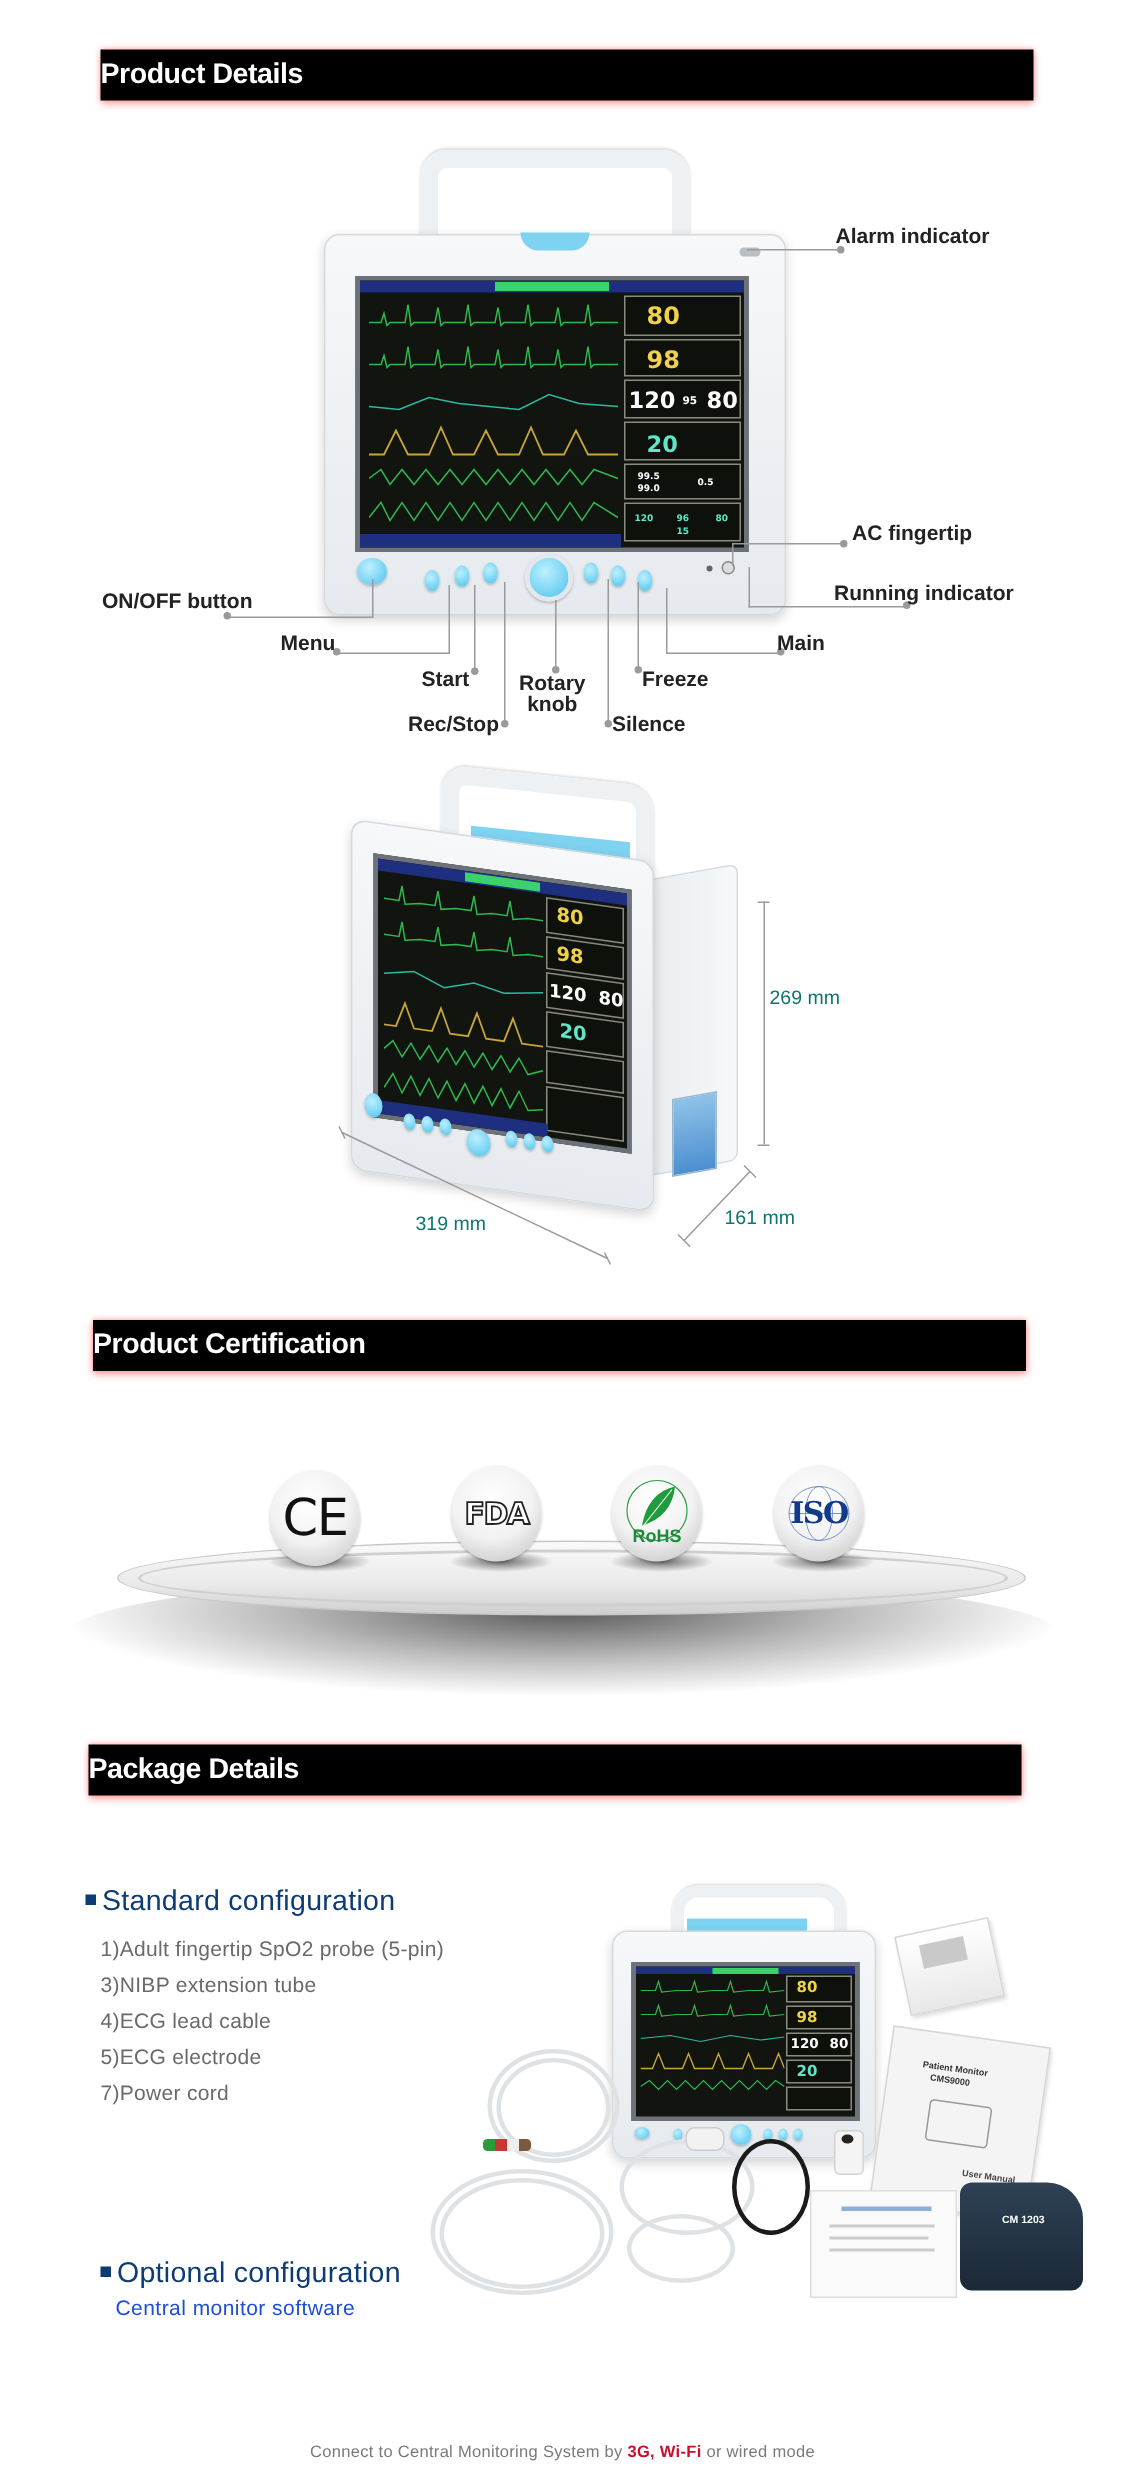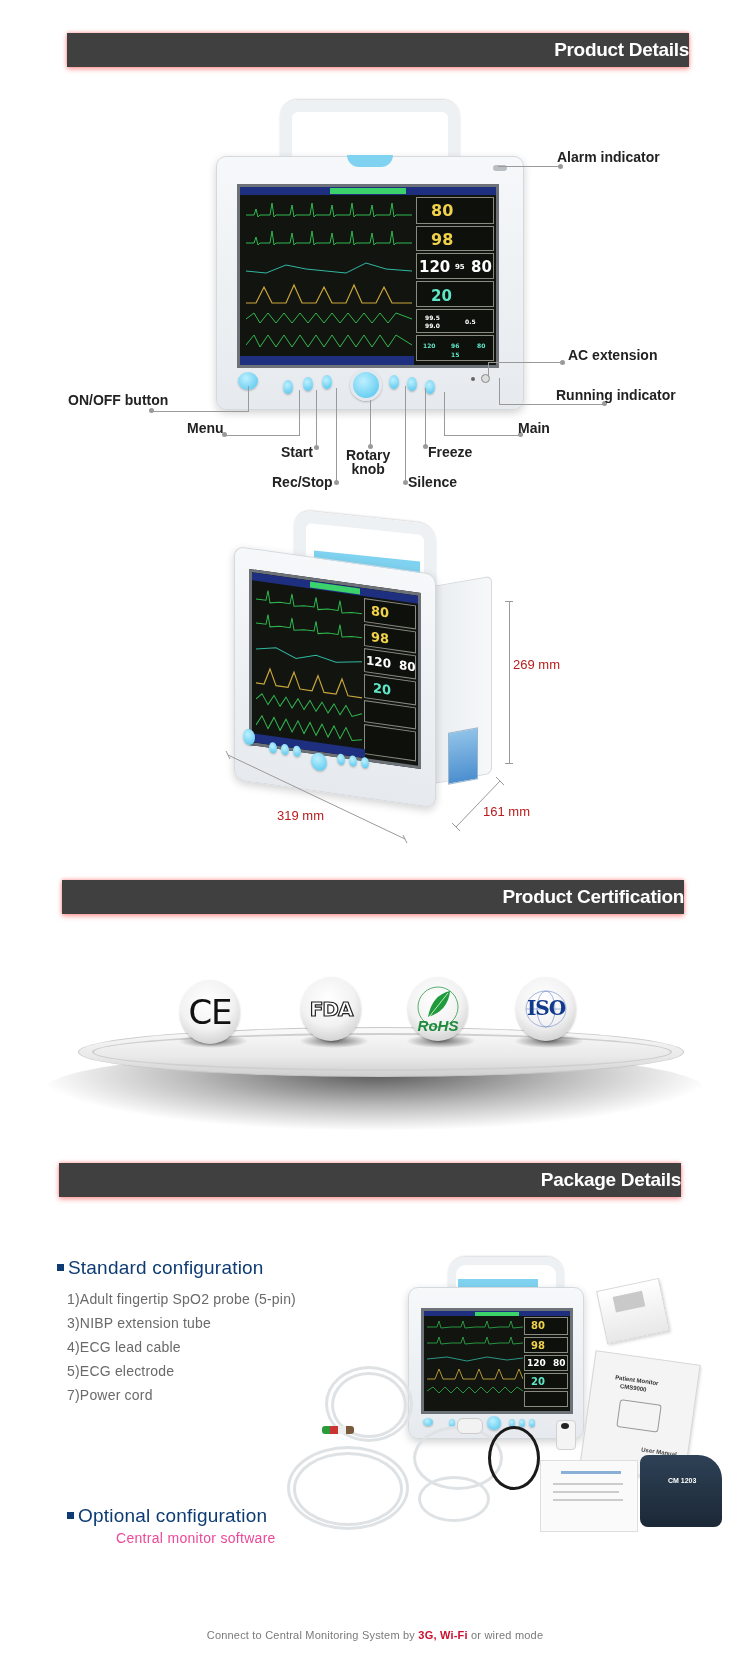--- a/index.html
+++ b/index.html
@@ -1,60 +1,60 @@
 <!DOCTYPE html>
 <html><head>
 <meta charset="utf-8">
 <style>
   html, body { margin: 0; padding: 0; background: #ffffff; }
   body { width: 750px; height: 1655px; position: relative; overflow: hidden;
          font-family: "Liberation Sans", sans-serif; color: #333; }
   .abs { position: absolute; }
-  .section-bar { position: absolute; height: 34px; background: #404040;
+  .section-bar { position: absolute; height: 34px; background: #000000;
      box-shadow: 0 2px 5px rgba(255,60,60,0.55), 0 -1px 3px rgba(255,90,90,0.35);
-     color: #fff; font-size: 19px; font-weight: bold; text-align: right; line-height: 34px;
+     color: #fff; font-size: 19px; font-weight: bold; text-align: left; line-height: 34px;
      letter-spacing: -0.3px; }
   .callout { position: absolute; font-size: 14px; font-weight: bold; color: #222; white-space: nowrap; }
   .leader { position: absolute; border-color: #9a9a9a; border-style: solid; border-width: 0; }
   .dot { position: absolute; width: 5px; height: 5px; border-radius: 50%; background: #9a9a9a; }
 
   
   .monitor { position: absolute; background: linear-gradient(#f6f8fa, #e6eaee); border: 1px solid #d4d9de;
              border-radius: 10px; box-shadow: 0 3px 8px rgba(0,0,0,0.18); }
   .handle { position: absolute; border: 12px solid #eef1f3; border-bottom: none; border-radius: 18px 18px 0 0;
             box-shadow: 0 -1px 2px rgba(0,0,0,0.15); }
   .screen { position: absolute; background: #121410; border: 3px solid #6c7278; overflow: hidden; }
   .screen .topbar { position: absolute; left: 0; right: 0; top: 0; height: 8px; background: #1f2f80; }
   .screen .topbar .alarm { position: absolute; left: 35%; width: 30%; top: 1px; height: 6px; background: #3bd16b; }
   .screen .botbar { position: absolute; left: 0; right: 32%; bottom: 0; height: 9px; background: #1f2f80; }
   .param { position: absolute; right: 2px; border: 1px solid #8a8a80; background: #0e100c; box-sizing: border-box; }
   .param .val { position: absolute; font-weight: bold; font-family: "DejaVu Sans", sans-serif; }
   .btn-blue { position: absolute; background: radial-gradient(circle at 40% 35%, #bdf0ff, #4cc2ec);
               border-radius: 50%; box-shadow: 0 1px 2px rgba(0,0,0,0.25); }
-  .dim-label { position: absolute; color: #b91c1c; font-size: 13px; }
+  .dim-label { position: absolute; color: #0f766e; font-size: 13px; }
 
   
   .cert { position: absolute; width: 60px; height: 64px; border-radius: 50%;
           background: radial-gradient(circle at 45% 35%, #ffffff 0%, #f2f2f2 50%, #bdbdbd 100%);
           box-shadow: 0 1px 2px rgba(0,0,0,0.25); text-align: center; }
   .cert-shadow { position: absolute; width: 70px; height: 14px; border-radius: 50%;
           background: radial-gradient(ellipse at center, rgba(0,0,0,0.55), rgba(0,0,0,0) 70%); }
   .podium { position: absolute; left: 78px; top: 1027px; width: 604px; height: 48px; border-radius: 50%;
             background: linear-gradient(#fafafa, #e9e9e9 60%, #cfcfcf); border: 1px solid #c8c8c8; }
   .podium-inner { position: absolute; left: 92px; top: 1033px; width: 576px; height: 34px; border-radius: 50%;
             border: 2px solid #cfcfcf; background: transparent; }
   .podium-shadow { position: absolute; left: 44px; top: 1050px; width: 662px; height: 80px; border-radius: 50%;
             background: radial-gradient(ellipse at center 30%, rgba(60,60,60,0.85) 0%, rgba(120,120,120,0.5) 40%, rgba(255,255,255,0) 72%); }
 
   
   .pkg-heading { position: absolute; font-size: 19px; color: #0d3b73; white-space: nowrap; letter-spacing: 0.2px; }
   .pkg-heading .sq { display: inline-block; width: 7px; height: 7px; background: #0d3b73; margin-right: 4px; vertical-align: 3px; }
   .pkg-list { position: absolute; left: 67px; top: 1287px; margin: 0; padding: 0; list-style: none; }
   .pkg-list li { font-size: 14px; color: #6a6a6a; height: 24px; line-height: 24px; letter-spacing: 0.2px; }
-  .opt-item { position: absolute; left: 77px; top: 1530px; font-size: 14px; color: #ec4899; letter-spacing: 0.3px; margin-left: 39px; }
+  .opt-item { position: absolute; left: 77px; top: 1530px; font-size: 14px; color: #1d4ed8; letter-spacing: 0.3px; }
   .footer { position: absolute; left: 0; width: 750px; top: 1629px; text-align: center; font-size: 11px; color: #7a7a7a; letter-spacing: 0.2px; }
   .footer .hl { color: #c8102e; font-weight: bold; }
 
   
   .cable { position: absolute; border: 3px solid #dfe2e4; border-radius: 50%; }
   .manual { position: absolute; background: #f4f4f4; border: 1px solid #d6d6d6; transform: rotate(8deg);
             box-shadow: 1px 2px 3px rgba(0,0,0,0.15); }
 </style>
 </head>
 <body>
@@ -120,21 +120,21 @@
     <div class="abs" style="left:264px; top:217px; width:7px; height:7px; border:1px solid #888; background:#ddd; border-radius:50%;"></div>
   </div>
 </div>
 
 <div class="leader" style="left:498px; top:166px; width:62px; border-top-width:1px;"></div>
 <div class="dot" style="left:558px; top:164px;"></div>
 <div class="callout" style="left:557px; top:149px;">Alarm indicator</div>
 
 <div class="leader" style="left:488px; top:362px; width:74px; height:14px; border-top-width:1px; border-left-width:1px;"></div>
 <div class="dot" style="left:560px; top:360px;"></div>
-<div class="callout" style="left:568px; top:347px;">AC extension</div>
+<div class="callout" style="left:568px; top:347px;">AC fingertip</div>
 
 <div class="leader" style="left:499px; top:378px; width:106px; height:26px; border-bottom-width:1px; border-left-width:1px;"></div>
 <div class="dot" style="left:602px; top:401px;"></div>
 <div class="callout" style="left:556px; top:387px;">Running indicator</div>
 
 <div class="leader" style="left:152px; top:386px; width:96px; height:25px; border-bottom-width:1px; border-right-width:1px;"></div>
 <div class="dot" style="left:149px; top:408px;"></div>
 <div class="callout" style="left:68px; top:392px;">ON/OFF button</div>
 
 <div class="leader" style="left:225px; top:390px; width:74px; height:45px; border-bottom-width:1px; border-right-width:1px;"></div>
@@ -248,21 +248,21 @@
 </div>
 <div class="cert" style="left:301px; top:977px;">
   <span style="display:block; font-family:'DejaVu Sans', sans-serif; font-weight:bold; font-size:20px; line-height:64px; color:#fff; -webkit-text-stroke:1.2px #222; letter-spacing:-1px;">FDA</span>
 </div>
 <div class="cert" style="left:408px; top:977px;">
   <svg width="60" height="64" style="position:absolute; left:0; top:0;">
     <circle cx="30" cy="30" r="20" fill="none" stroke="#2e9a48" stroke-width="0.8"></circle>
     <path d="M20 40 Q24 18 42 14 Q40 34 20 40 Z" fill="#1f9a3c"></path>
     <path d="M21 40 L40 16" stroke="#e8ffe8" stroke-width="0.8"></path>
   </svg>
-  <span style="position:absolute; left:0; right:0; top:40px; font-size:15px; font-weight:bold; font-style:italic; color:#1f8a3c;">RoHS</span>
+  <span style="position:absolute; left:0; right:0; top:40px; font-size:12px; font-weight:bold; color:#1f8a3c;">RoHS</span>
 </div>
 <div class="cert" style="left:516px; top:977px;">
   <svg width="60" height="64" style="position:absolute; left:0; top:0;">
     <ellipse cx="30" cy="32" rx="20" ry="18" fill="none" stroke="#6b88c6" stroke-width="0.6"></ellipse>
     <ellipse cx="30" cy="32" rx="9" ry="18" fill="none" stroke="#6b88c6" stroke-width="0.6"></ellipse>
     <line x1="10" y1="32" x2="50" y2="32" stroke="#6b88c6" stroke-width="0.6"></line>
   </svg>
   <span style="position:absolute; left:0; right:0; top:19px; font-family:'DejaVu Serif', serif; font-size:20px; font-weight:bold; color:#123a8c; letter-spacing:-1px;">ISO</span>
 </div>
 

